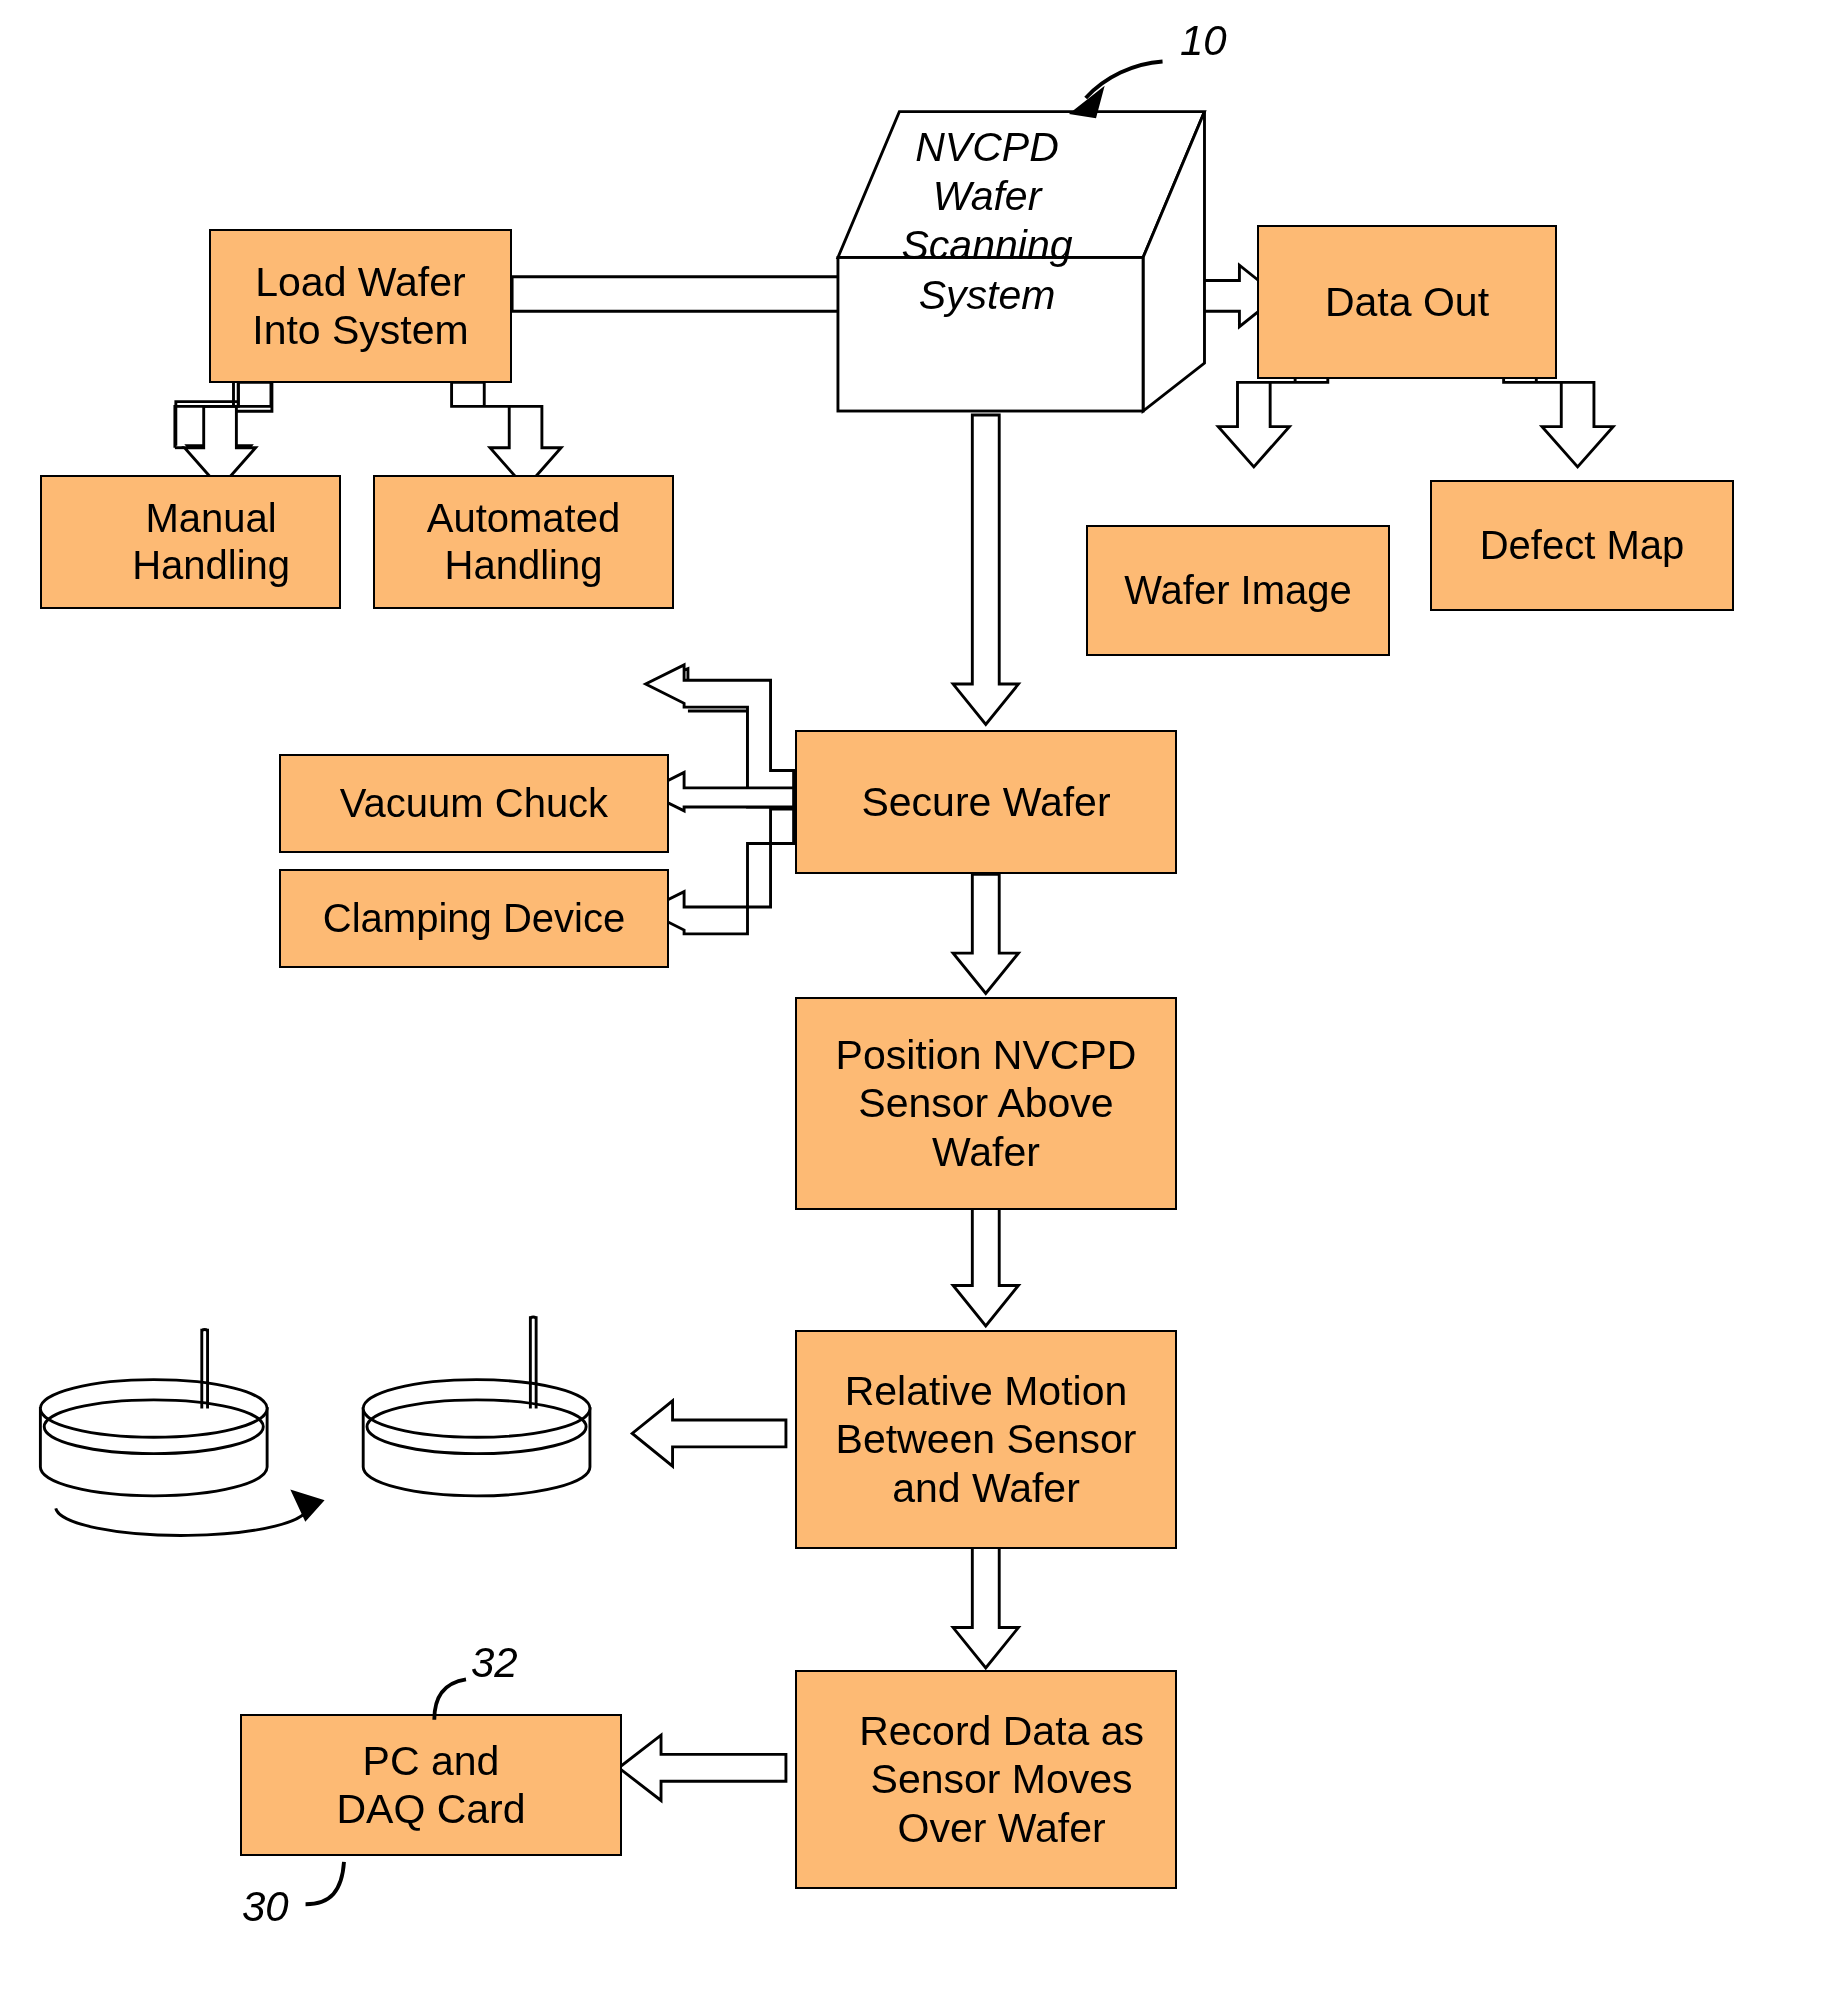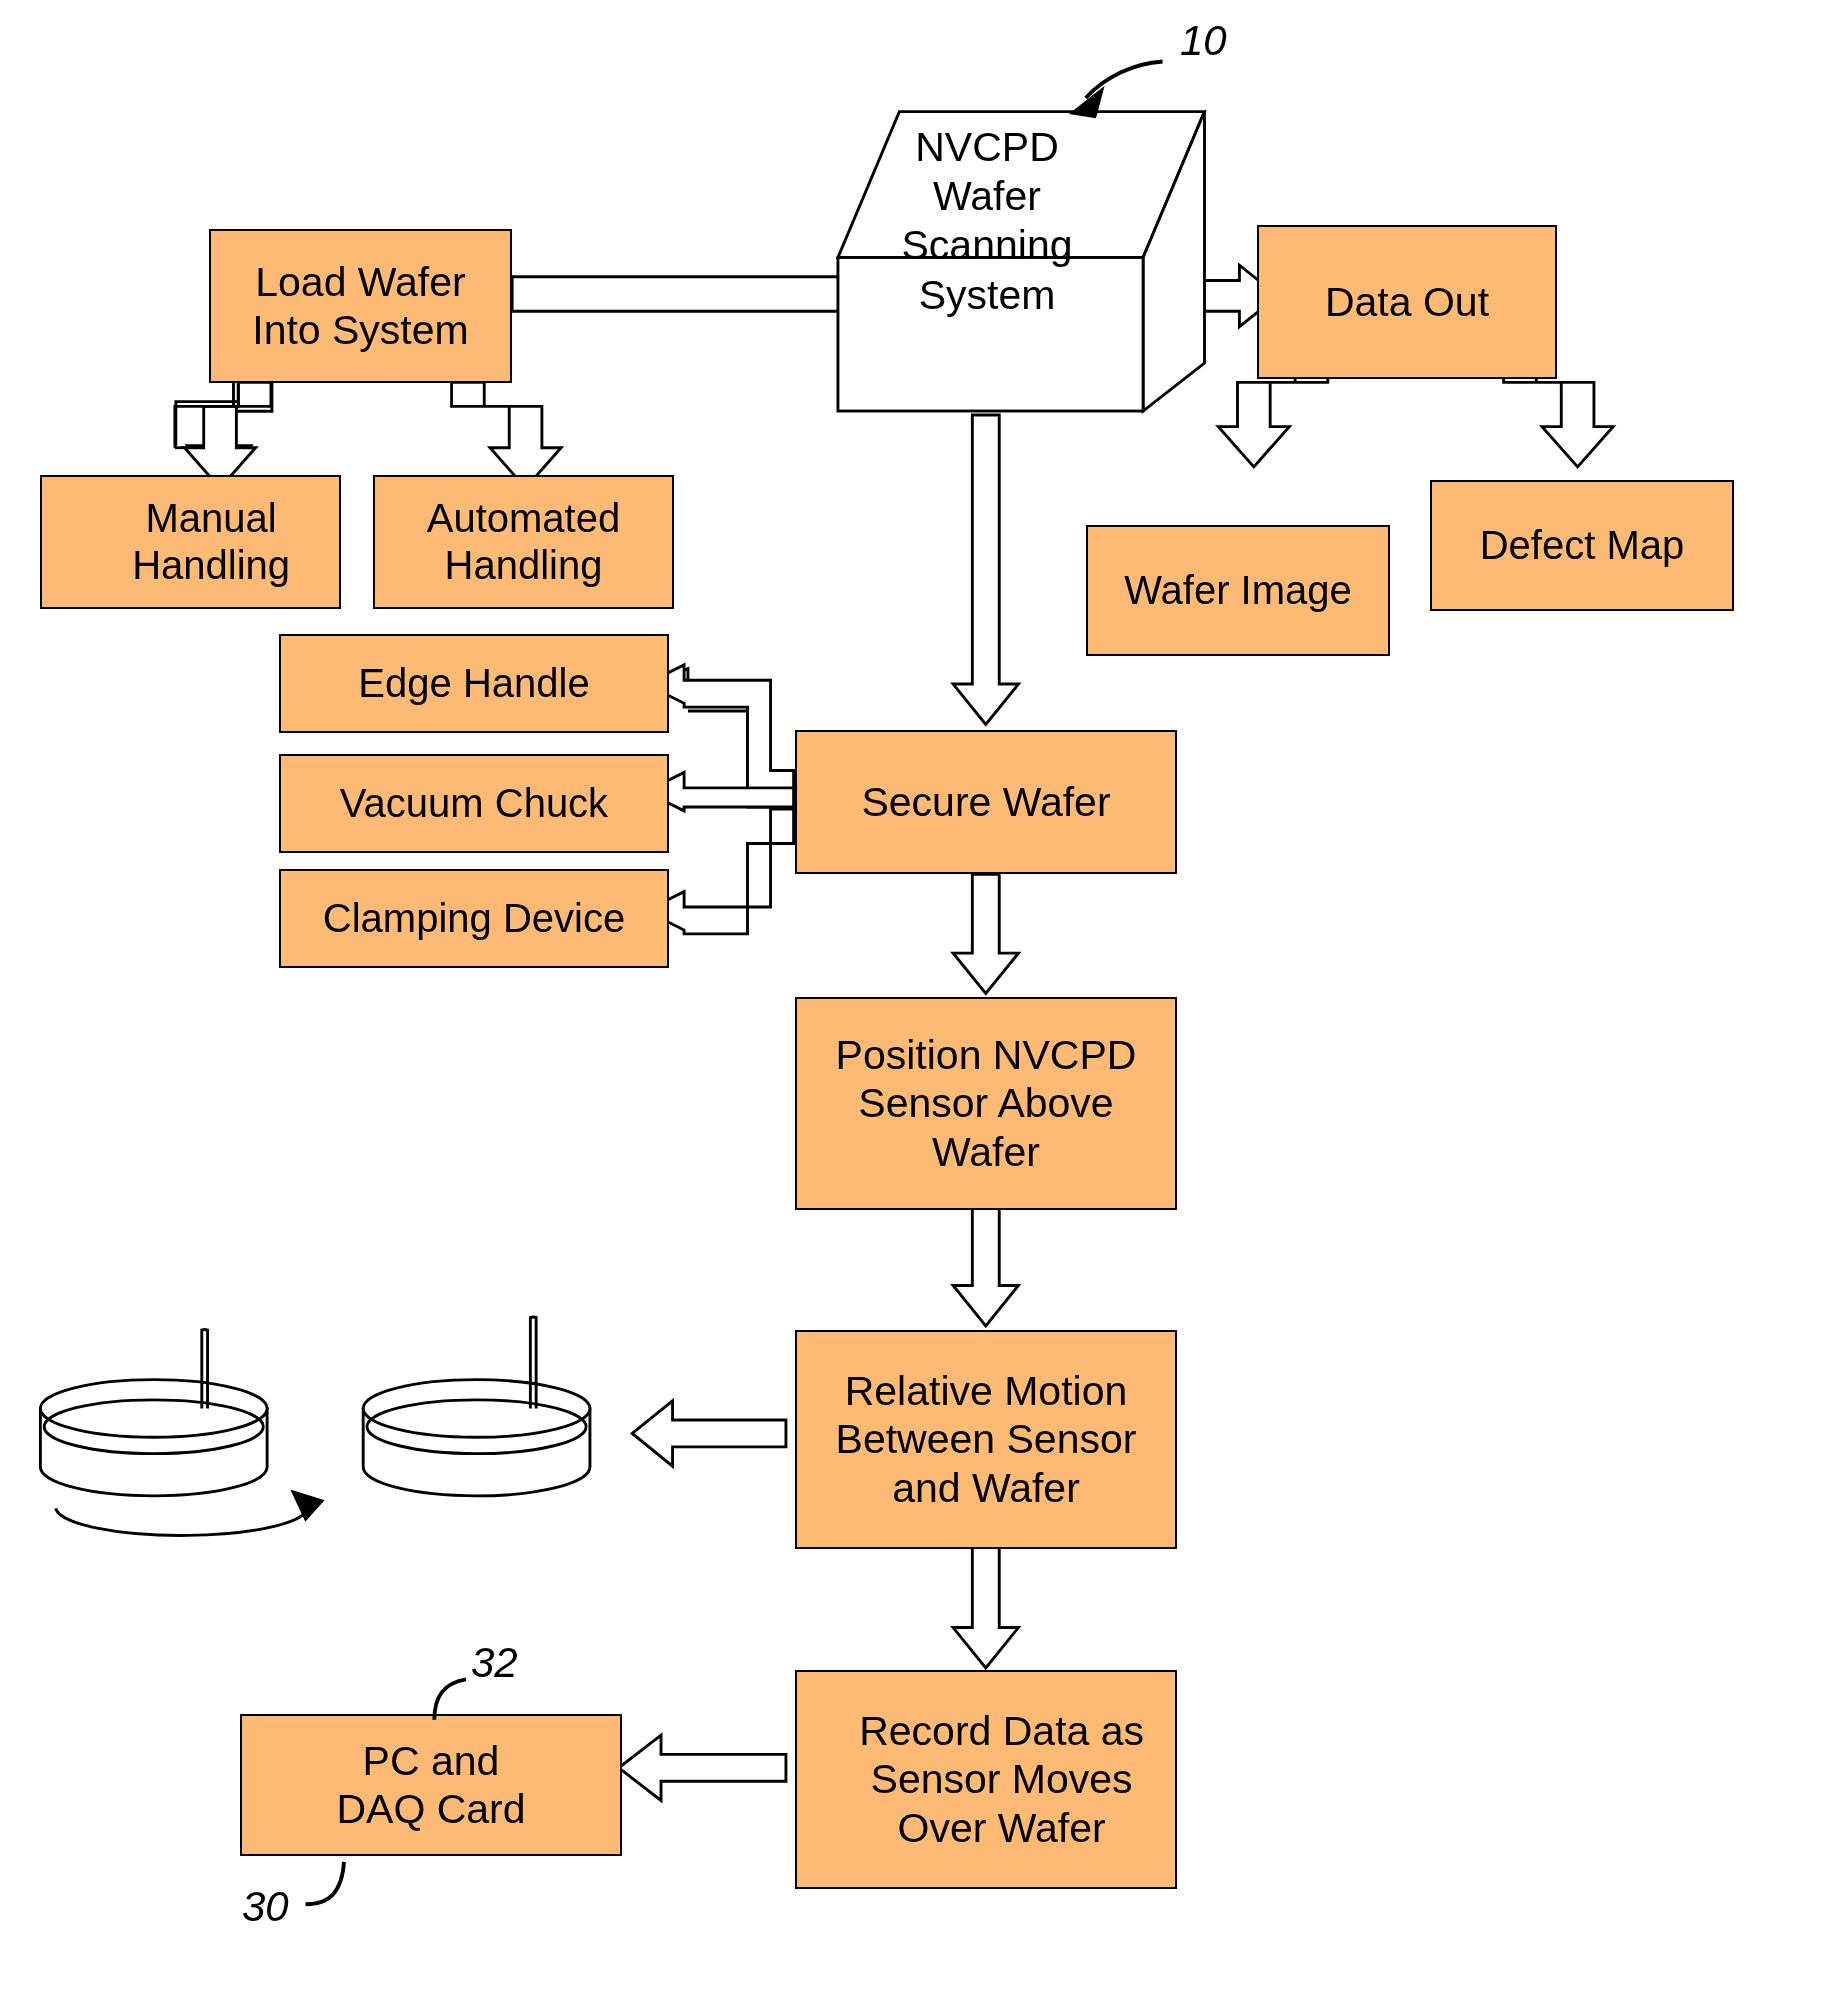--- a/index.html
+++ b/index.html
@@ -48,20 +48,21 @@
     pointer-events:none;
   }
   svg.layer-top{ z-index:8; }
   .nvcpd-box{
     position:absolute;
     z-index:4;
   }
   .nvcpd-label{
     position:absolute;
     z-index:6;
+    font-style:italic;
     font-size:41px;
     text-align:center;
     line-height:1.2;
     white-space:pre-line;
     color:#000;
   }
 </style>
 </head>
 <body>
 
@@ -160,21 +161,20 @@
   <div class="node f42" style="left:40px; top:475px; width:301px; height:134px;padding-left:47px;">Manual
 Handling</div>
 
   <div class="node f42" style="left:373px; top:475px; width:301px; height:134px;">Automated
 Handling</div>
 
   <div class="node f42" style="left:1086px; top:480px; width:304px; height:131px;margin-top:45px;">Wafer Image</div>
 
   <div class="node f42" style="left:1430px; top:480px; width:304px; height:131px;">Defect Map</div>
 
-  <div class="node f42" style="left:279px; top:634px; width:390px; height:99px;">Edge Handle</div>
 
   <div class="node f42" style="left:279px; top:754px; width:390px; height:99px;">Vacuum Chuck</div>
 
   <div class="node f42" style="left:279px; top:869px; width:390px; height:99px;">Clamping Device</div>
 
   <div class="node f43" style="left:795px; top:730px; width:382px; height:144px;">Secure Wafer</div>
 
   <div class="node f43" style="left:795px; top:997px; width:382px; height:213px;">Position NVCPD
 Sensor Above
 Wafer</div>

